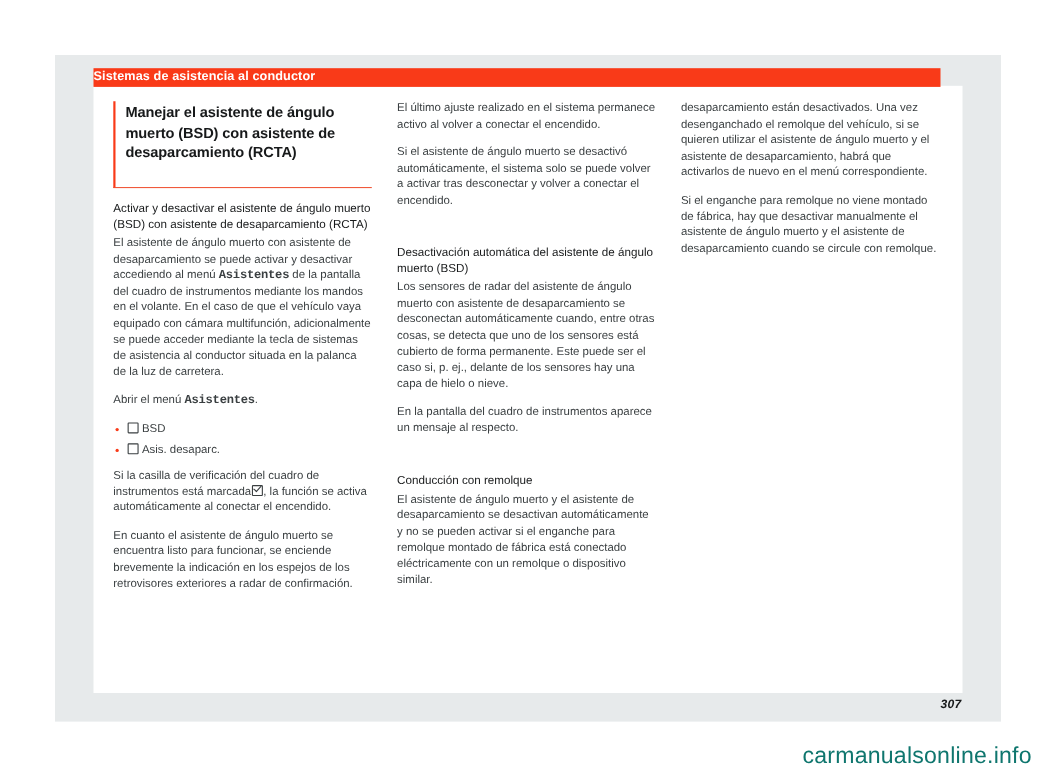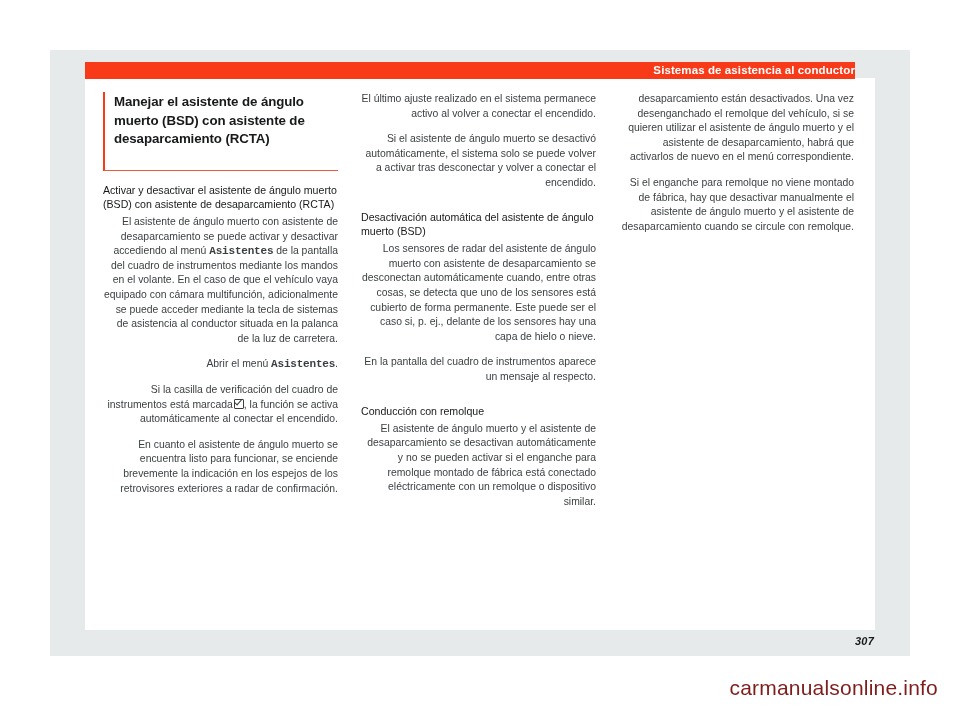--- a/index.html
+++ b/index.html
@@ -40,21 +40,21 @@
     position: absolute;
     left: 0px;
     top: -16px;
     width: 770px;
     height: 17px;
     background: #f93a18;
     color: #ffffff;
     font-size: 11.5px;
     font-weight: bold;
     letter-spacing: .1px;
-    text-align: right;
+    text-align: left;
     line-height: 17px;
     white-space: nowrap;
   }
 
   
   #columns {
     position: absolute;
     left: 18px;
     top: 14px;
     width: 752px;
@@ -84,25 +84,24 @@
   }
 
   
   h3.sub {
     font-size: 10.6px;
     font-weight: normal;
     line-height: 14.3px;
     color: #17191a;
     margin: 0 0 4px 0;
   }
-  h3.sub.spaced { margin-top: 19px; }
+  h3.sub.spaced { margin-top: 32px; }
 
   p.para {
     margin: 0 0 11px 0;
-    text-align: right;
   }
   p.para:last-child { margin-bottom: 0; }
 
   .mono {
     font-family: "Liberation Mono", monospace;
     font-weight: bold;
     font-size: 11px;
     letter-spacing: -.2px;
   }
 
@@ -165,21 +164,21 @@
     letter-spacing: .2px;
     font-style: italic;
   }
 
   
   #watermark {
     position: absolute;
     right: 22px;
     bottom: 8px;
     font-size: 21px;
-    color: #7f1d1d;
+    color: #0f766e;
     letter-spacing: .2px;
     font-family: "Liberation Sans", sans-serif;
   }
 </style>
 </head>
 <body>
 
 <div id="page-mat"></div>
 
 <div id="paper">
@@ -193,20 +192,30 @@
     <div class="col">
 
       <h2 class="article-title">Manejar el asistente de ángulo muerto (BSD) con asistente de desaparcamiento (RCTA)</h2>
 
       <h3 class="sub">Activar y desactivar el asistente de ángulo muerto (BSD) con asistente de desaparcamiento (RCTA)</h3>
 
       <p class="para"><span>El asistente de ángulo muerto con asistente de desaparcamiento se puede activar y desactivar accediendo al menú </span><span class="mono">Asistentes</span><span> de la pantalla del cuadro de instrumentos mediante los mandos en el volante. En el caso de que el vehículo vaya equipado con cámara multifunción, adicionalmente se puede acceder mediante la tecla de sistemas de asistencia al conductor situada en la palanca de la luz de carretera.</span></p>
 
       <p class="para"><span>Abrir el menú </span><span class="mono">Asistentes</span><span>.</span></p>
 
+      <ul class="cklist">
+        <li>
+          <span class="dot"></span>
+          <span class="ckbox"></span><span>BSD</span>
+        </li>
+        <li>
+          <span class="dot"></span>
+          <span class="ckbox"></span><span>Asis. desaparc.</span>
+        </li>
+      </ul>
 
       <p class="para"><span>Si la casilla de verificación del cuadro de instrumentos está marcada</span><span class="ckbox checked inline"></span><span>, la función se activa automáticamente al conectar el encendido.</span></p>
 
       <p class="para">En cuanto el asistente de ángulo muerto se encuentra listo para funcionar, se enciende brevemente la indicación en los espejos de los retrovisores exteriores a radar de confirmación.</p>
     </div>
 
     <div class="col">
       <p class="para">El último ajuste realizado en el sistema permanece activo al volver a conectar el encendido.</p>
       <p class="para">Si el asistente de ángulo muerto se desactivó automáticamente, el sistema solo se puede volver a activar tras desconectar y volver a conectar el encendido.</p>
 

